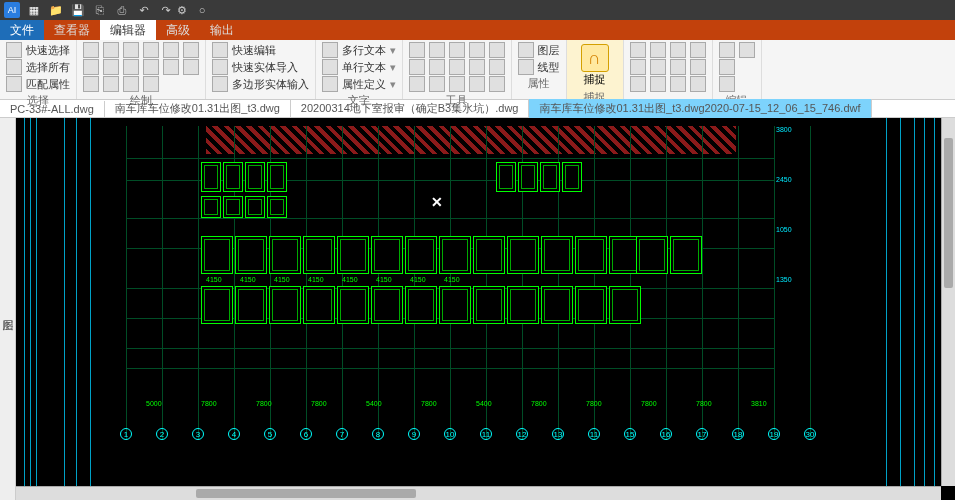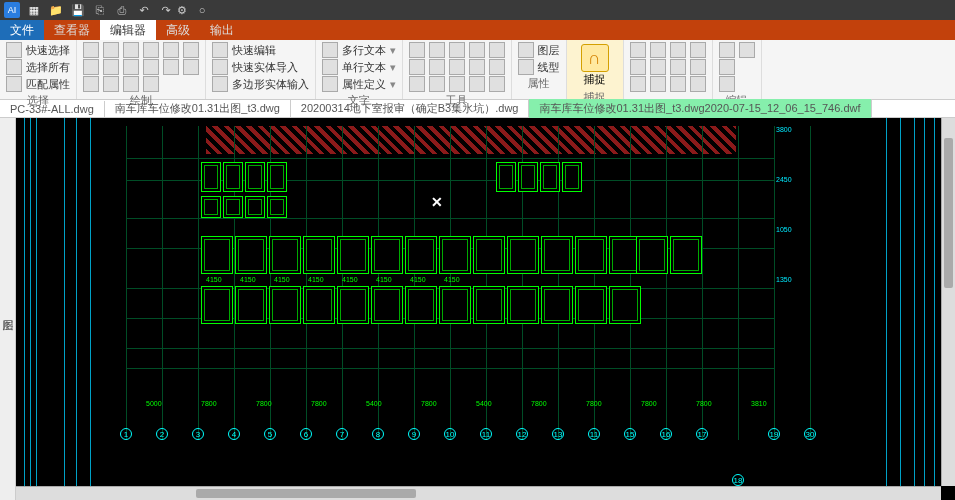--- a/index.html
+++ b/index.html
@@ -16,21 +16,21 @@
 .ribbon{height:60px;background:#f5f5f5;border-bottom:1px solid #ccc;display:flex;align-items:stretch}
 .ribbon-group{border-right:1px solid #ddd;padding:2px 6px;display:flex;flex-direction:column;justify-content:flex-start}
 .ribbon-group .rows{display:flex;flex-direction:column;gap:1px}
 .ribbon-group .row{display:flex;gap:4px;align-items:center;white-space:nowrap;color:#333;font-size:11px}
 .ribbon-group .row .ti{width:16px;height:16px;background:#e0e0e0;border:1px solid #aaa;cursor:pointer;display:inline-block}
 .ribbon-group .grp-label{text-align:center;font-size:11px;color:#666;padding-top:1px}
 .ribbon-big{display:flex;flex-direction:column;align-items:center;justify-content:center;padding:2px 8px;cursor:pointer}
 .ribbon-big .big-icon{width:28px;height:28px;border:1px solid #d4a000;background:#ffe9a0;border-radius:3px;display:flex;align-items:center;justify-content:center;font-size:18px;color:#d48000}
 .doctabs{height:18px;background:#fff;border-bottom:1px solid #ccc;display:flex;align-items:center;font-size:11px;color:#555}
 .doctabs .dtab{padding:2px 10px;border-right:1px solid #ccc;cursor:pointer;white-space:nowrap}
-.doctabs .dtab.active{background:#86efac}
+.doctabs .dtab.active{background:#7dd3fc}
 .workspace{position:absolute;top:118px;left:0;right:0;bottom:0;display:flex}
 .sidepanel{width:16px;background:#eee;border-right:1px solid #ccc;display:flex;flex-direction:column;align-items:center;padding-top:4px;gap:8px;color:#555;font-size:10px;writing-mode:vertical-rl}
 .canvas{flex:1;background:#000;position:relative;overflow:hidden}
 .grid-v{position:absolute;top:0;bottom:0;width:1px;background:#004d26}
 .grid-h{position:absolute;left:30px;right:30px;height:1px;background:#004d26}
 .outer-v{position:absolute;top:0;bottom:0;width:1px;background:#00a2c7}
 .hatch{position:absolute;top:8px;left:190px;width:530px;height:28px;background:repeating-linear-gradient(45deg,#8b1a1a 0,#8b1a1a 4px,#000 4px,#000 8px)}
 .pspot{position:absolute;border:1px solid #0f0;background:#000}
 .pspot::after{content:"";position:absolute;inset:2px;border:1px solid #0a0}
 .dim{position:absolute;color:#0f0;font-size:7px}
@@ -292,21 +292,21 @@
       <div class="bubble" style="left: 536px; top: 310px;">13</div>
       <div class="grid-v" style="left: 578px; top: 8px; bottom: 60px;"></div>
       <div class="bubble" style="left: 572px; top: 310px;">11</div>
       <div class="grid-v" style="left: 614px; top: 8px; bottom: 60px;"></div>
       <div class="bubble" style="left: 608px; top: 310px;">15</div>
       <div class="grid-v" style="left: 650px; top: 8px; bottom: 60px;"></div>
       <div class="bubble" style="left: 644px; top: 310px;">16</div>
       <div class="grid-v" style="left: 686px; top: 8px; bottom: 60px;"></div>
       <div class="bubble" style="left: 680px; top: 310px;">17</div>
       <div class="grid-v" style="left: 722px; top: 8px; bottom: 60px;"></div>
-      <div class="bubble" style="left: 716px; top: 310px; margin-top: 46px;">18</div>
+      <div class="bubble" style="left: 716px; top: 310px;">18</div>
       <div class="grid-v" style="left: 758px; top: 8px; bottom: 60px;"></div>
       <div class="bubble" style="left: 752px; top: 310px;">19</div>
       <div class="grid-v" style="left: 794px; top: 8px; bottom: 60px;"></div>
       <div class="bubble" style="left: 788px; top: 310px;">30</div>
       <div class="grid-h" style="top: 40px; left: 110px; right: 180px;"></div>
       <div class="grid-h" style="top: 62px; left: 110px; right: 180px;"></div>
       <div class="grid-h" style="top: 100px; left: 110px; right: 180px;"></div>
       <div class="grid-h" style="top: 130px; left: 110px; right: 180px;"></div>
       <div class="grid-h" style="top: 170px; left: 110px; right: 180px;"></div>
       <div class="grid-h" style="top: 200px; left: 110px; right: 180px;"></div>

